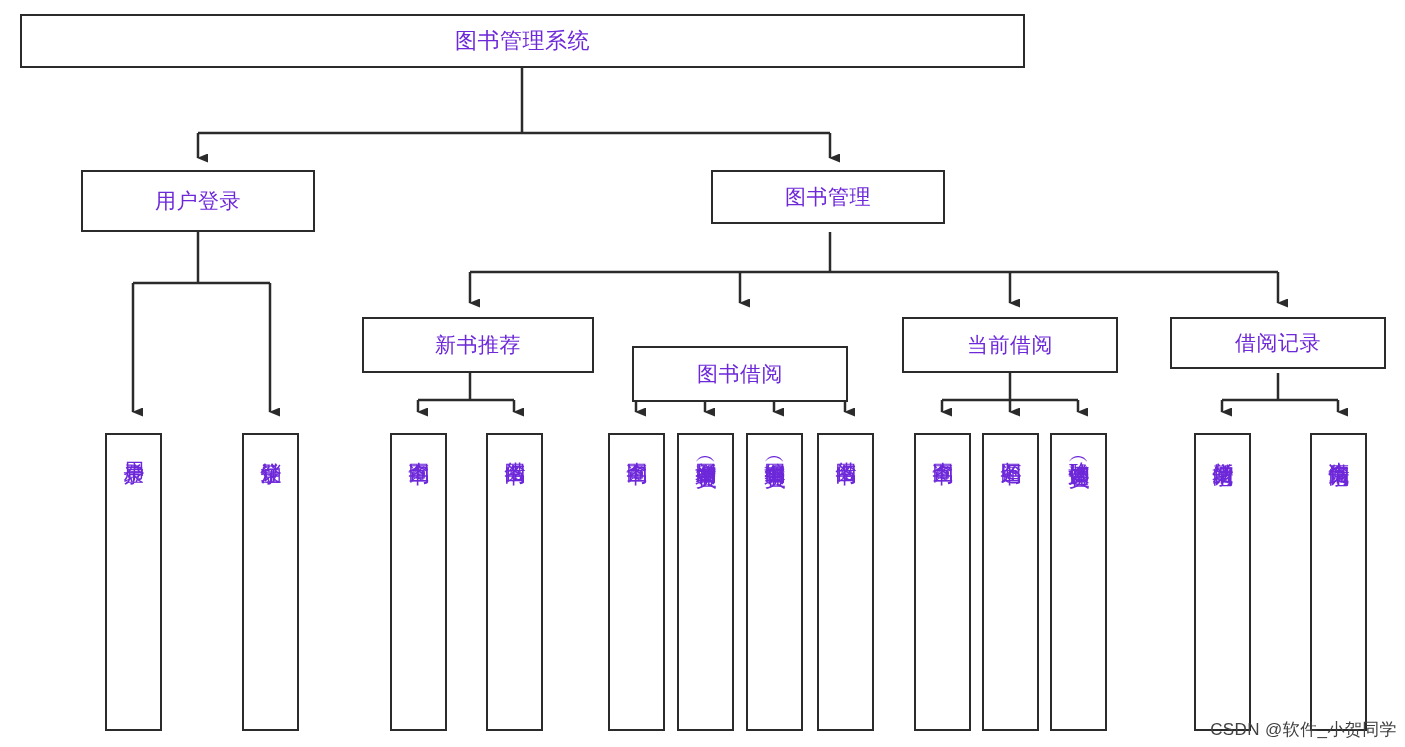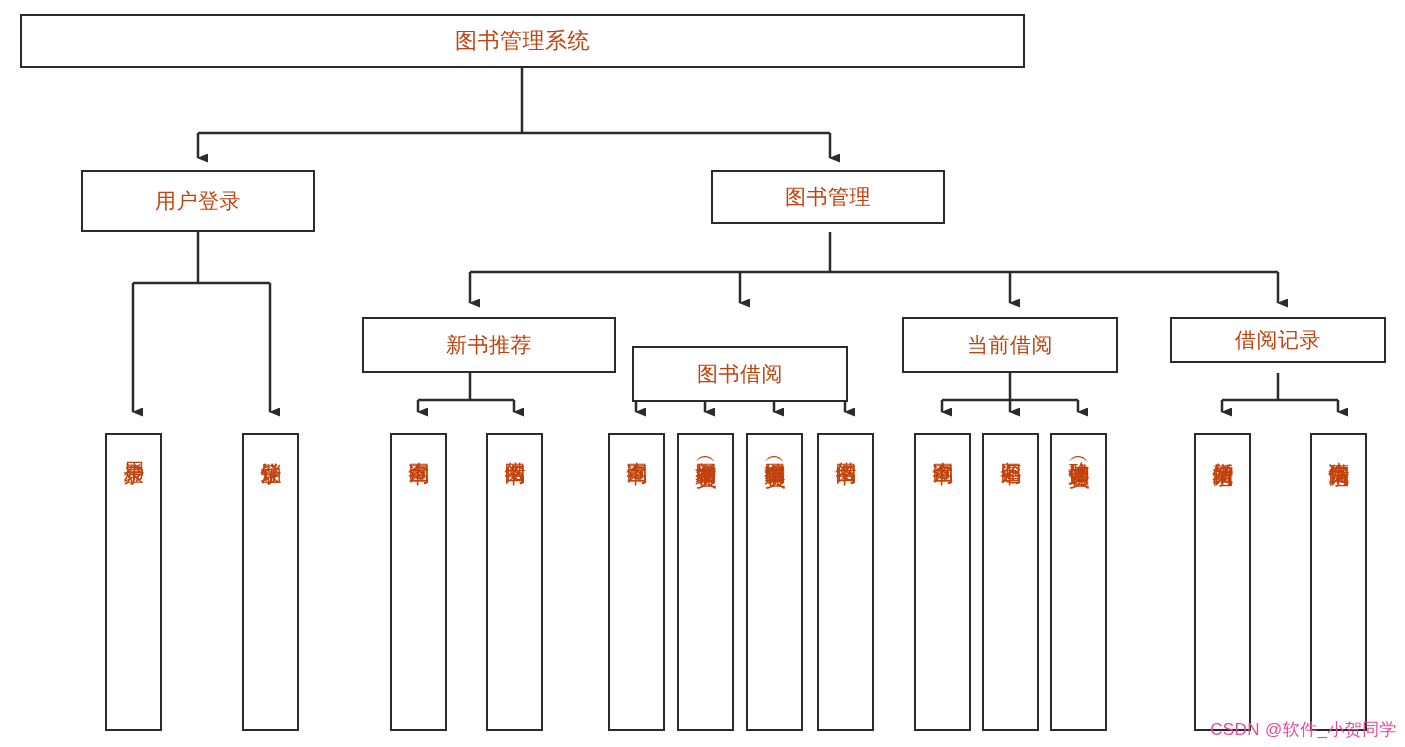--- a/index.html
+++ b/index.html
@@ -30,21 +30,21 @@
     position: absolute;
     box-sizing: border-box;
     background: #ffffff;
     border: 2px solid #2b2b2b;
     display: flex;
     align-items: center;
     justify-content: center;
     z-index: 2;
   }
   .node-label {
-    color: #c2410c;
+    color: #6d28d9;
     font-size: 21px;
     line-height: 1.12;
     letter-spacing: 0.5px;
     white-space: nowrap;
     text-align: center;
   }
   .node.root .node-label { font-size: 22px; }
   .node.branch .node-label { font-size: 21px; }
   .node.leaf {
     align-items: flex-start;
@@ -57,21 +57,21 @@
     line-height: 1.18;
     letter-spacing: 1px;
     white-space: normal;
     max-height: 100%;
   }
   .watermark {
     position: absolute;
     right: 8px;
     bottom: 6px;
     font-size: 17px;
-    color: #ec4899;
+    color: #404040;
     letter-spacing: 0.4px;
     z-index: 5;
     white-space: nowrap;
   }
 </style>
 </head>
 <body>
 
 <div id="diagram-root">
 
@@ -131,33 +131,33 @@
   </div>
 
   <div class="node branch" style="left:81px; top:170px; width:234px; height:62px;">
     <span class="node-label">用户登录</span>
   </div>
 
   <div class="node branch" style="left:711px; top:170px; width:234px; height:54px;">
     <span class="node-label">图书管理</span>
   </div>
 
-  <div class="node branch" style="left:362px; top:317px; width:254px; height:56px;">
+  <div class="node branch" style="left:362px; top:317px; width:232px; height:56px;">
     <span class="node-label">新书推荐</span>
   </div>
 
   <div class="node branch" style="left:632px; top:317px; width:216px; height:56px;margin-top:29px;">
     <span class="node-label">图书借阅</span>
   </div>
 
   <div class="node branch" style="left:902px; top:317px; width:216px; height:56px;">
     <span class="node-label">当前借阅</span>
   </div>
 
-  <div class="node branch" style="left:1170px; top:317px; width:216px; height:46px;">
+  <div class="node branch" style="left:1170px; top:317px; width:216px; height:52px;">
     <span class="node-label">借阅记录</span>
   </div>
 
   <div class="node leaf" style="left:105px; top:433px; width:57px; height:298px;">
     <span class="node-label">用户登录</span>
   </div>
   <div class="node leaf" style="left:242px; top:433px; width:57px; height:298px;">
     <span class="node-label">注销登录</span>
   </div>
 

